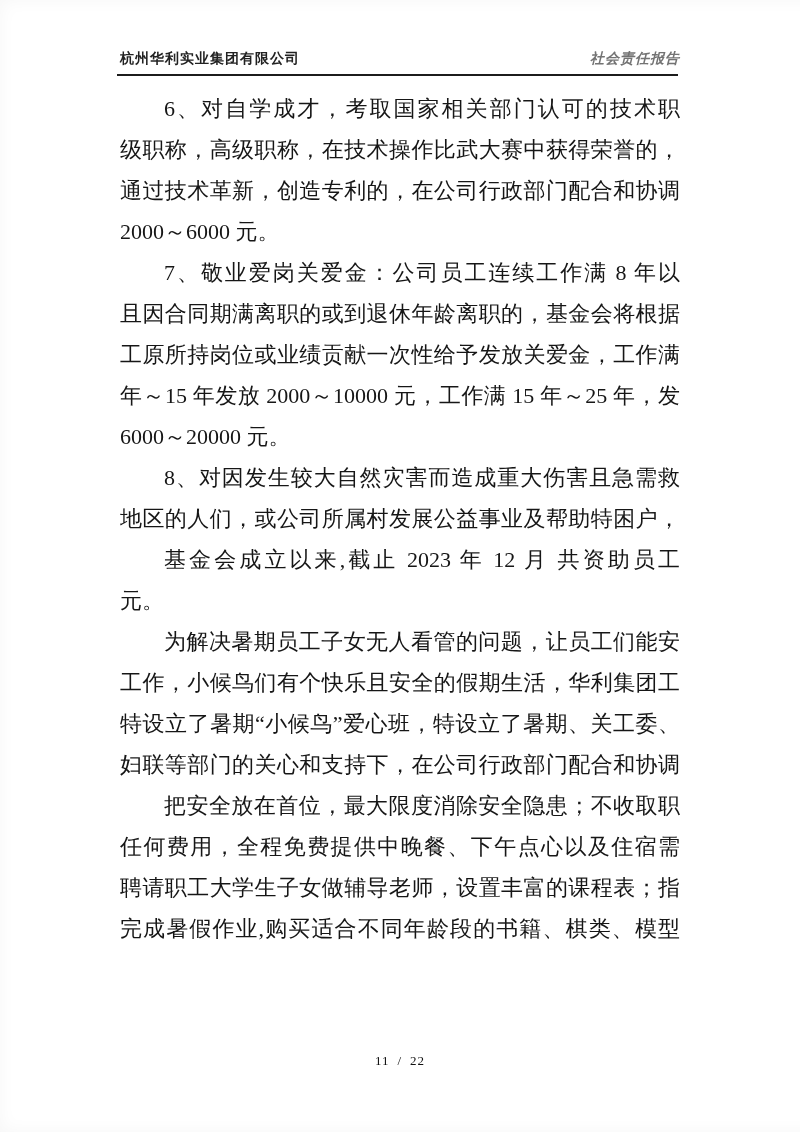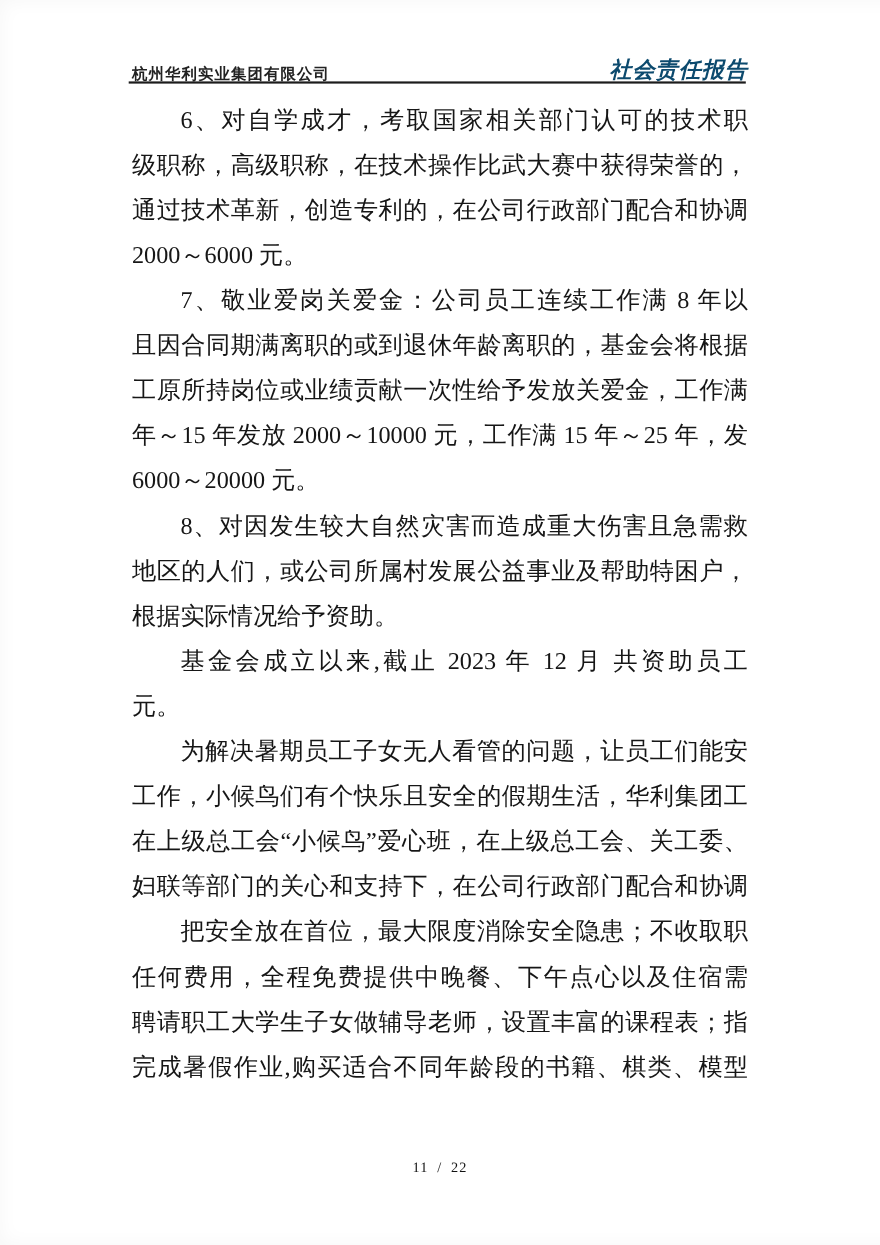--- a/index.html
+++ b/index.html
@@ -29,25 +29,25 @@
   }
   .company-name {
     font-family: "Liberation Sans", sans-serif;
     font-size: 14px;
     font-weight: bold;
     letter-spacing: 1px;
     color: #222222;
   }
   .report-title {
     font-family: "Liberation Serif", serif;
-    font-size: 20px;
+    font-size: 14px;
     font-weight: bold;
     font-style: italic;
     letter-spacing: 1px;
-    color: #0c4a6e;
+    color: #737373;
   }
   .header-rule {
     position: absolute;
     left: 117px;
     top: 74px;
     width: 561px;
     height: 2px;
     background: #1c1c1c;
   }
   .body-text {
@@ -113,30 +113,29 @@
       <div class="paragraph">
         <div class="line justify indent">7、敬业爱岗关爱金：公司员工连续工作满 8 年以上，</div>
         <div class="line justify">且因合同期满离职的或到退休年龄离职的，基金会将根据员</div>
         <div class="line justify">工原所持岗位或业绩贡献一次性给予发放关爱金，工作满 8</div>
         <div class="line justify">年～15 年发放 2000～10000 元，工作满 15 年～25 年，发放</div>
         <div class="line plain">6000～20000 元。</div>
       </div>
       <div class="paragraph">
         <div class="line justify indent">8、对因发生较大自然灾害而造成重大伤害且急需救助</div>
         <div class="line justify">地区的人们，或公司所属村发展公益事业及帮助特困户，将</div>
-        <div class="line plain">根据实际情况给予资助。</div>
       </div>
       <div class="paragraph">
         <div class="line justify indent">基金会成立以来,截止 2023 年 12 月 共资助员工 191960</div>
         <div class="line plain">元。</div>
       </div>
       <div class="paragraph">
         <div class="line justify indent">为解决暑期员工子女无人看管的问题，让员工们能安心</div>
         <div class="line justify">工作，小候鸟们有个快乐且安全的假期生活，华利集团工会</div>
-        <div class="line justify">在上级总工会“小候鸟”爱心班，在上级总工会、关工委、</div>
+        <div class="line justify">特设立了暑期“小候鸟”爱心班，特设立了暑期、关工委、</div>
         <div class="line justify">妇联等部门的关心和支持下，在公司行政部门配合和协调下，</div>
       </div>
       <div class="paragraph">
         <div class="line justify indent">把安全放在首位，最大限度消除安全隐患；不收取职工</div>
         <div class="line justify">任何费用，全程免费提供中晚餐、下午点心以及住宿需求；</div>
         <div class="line justify">聘请职工大学生子女做辅导老师，设置丰富的课程表；指导</div>
         <div class="line justify">完成暑假作业,购买适合不同年龄段的书籍、棋类、模型等，</div>
       </div>
     </div>
 

